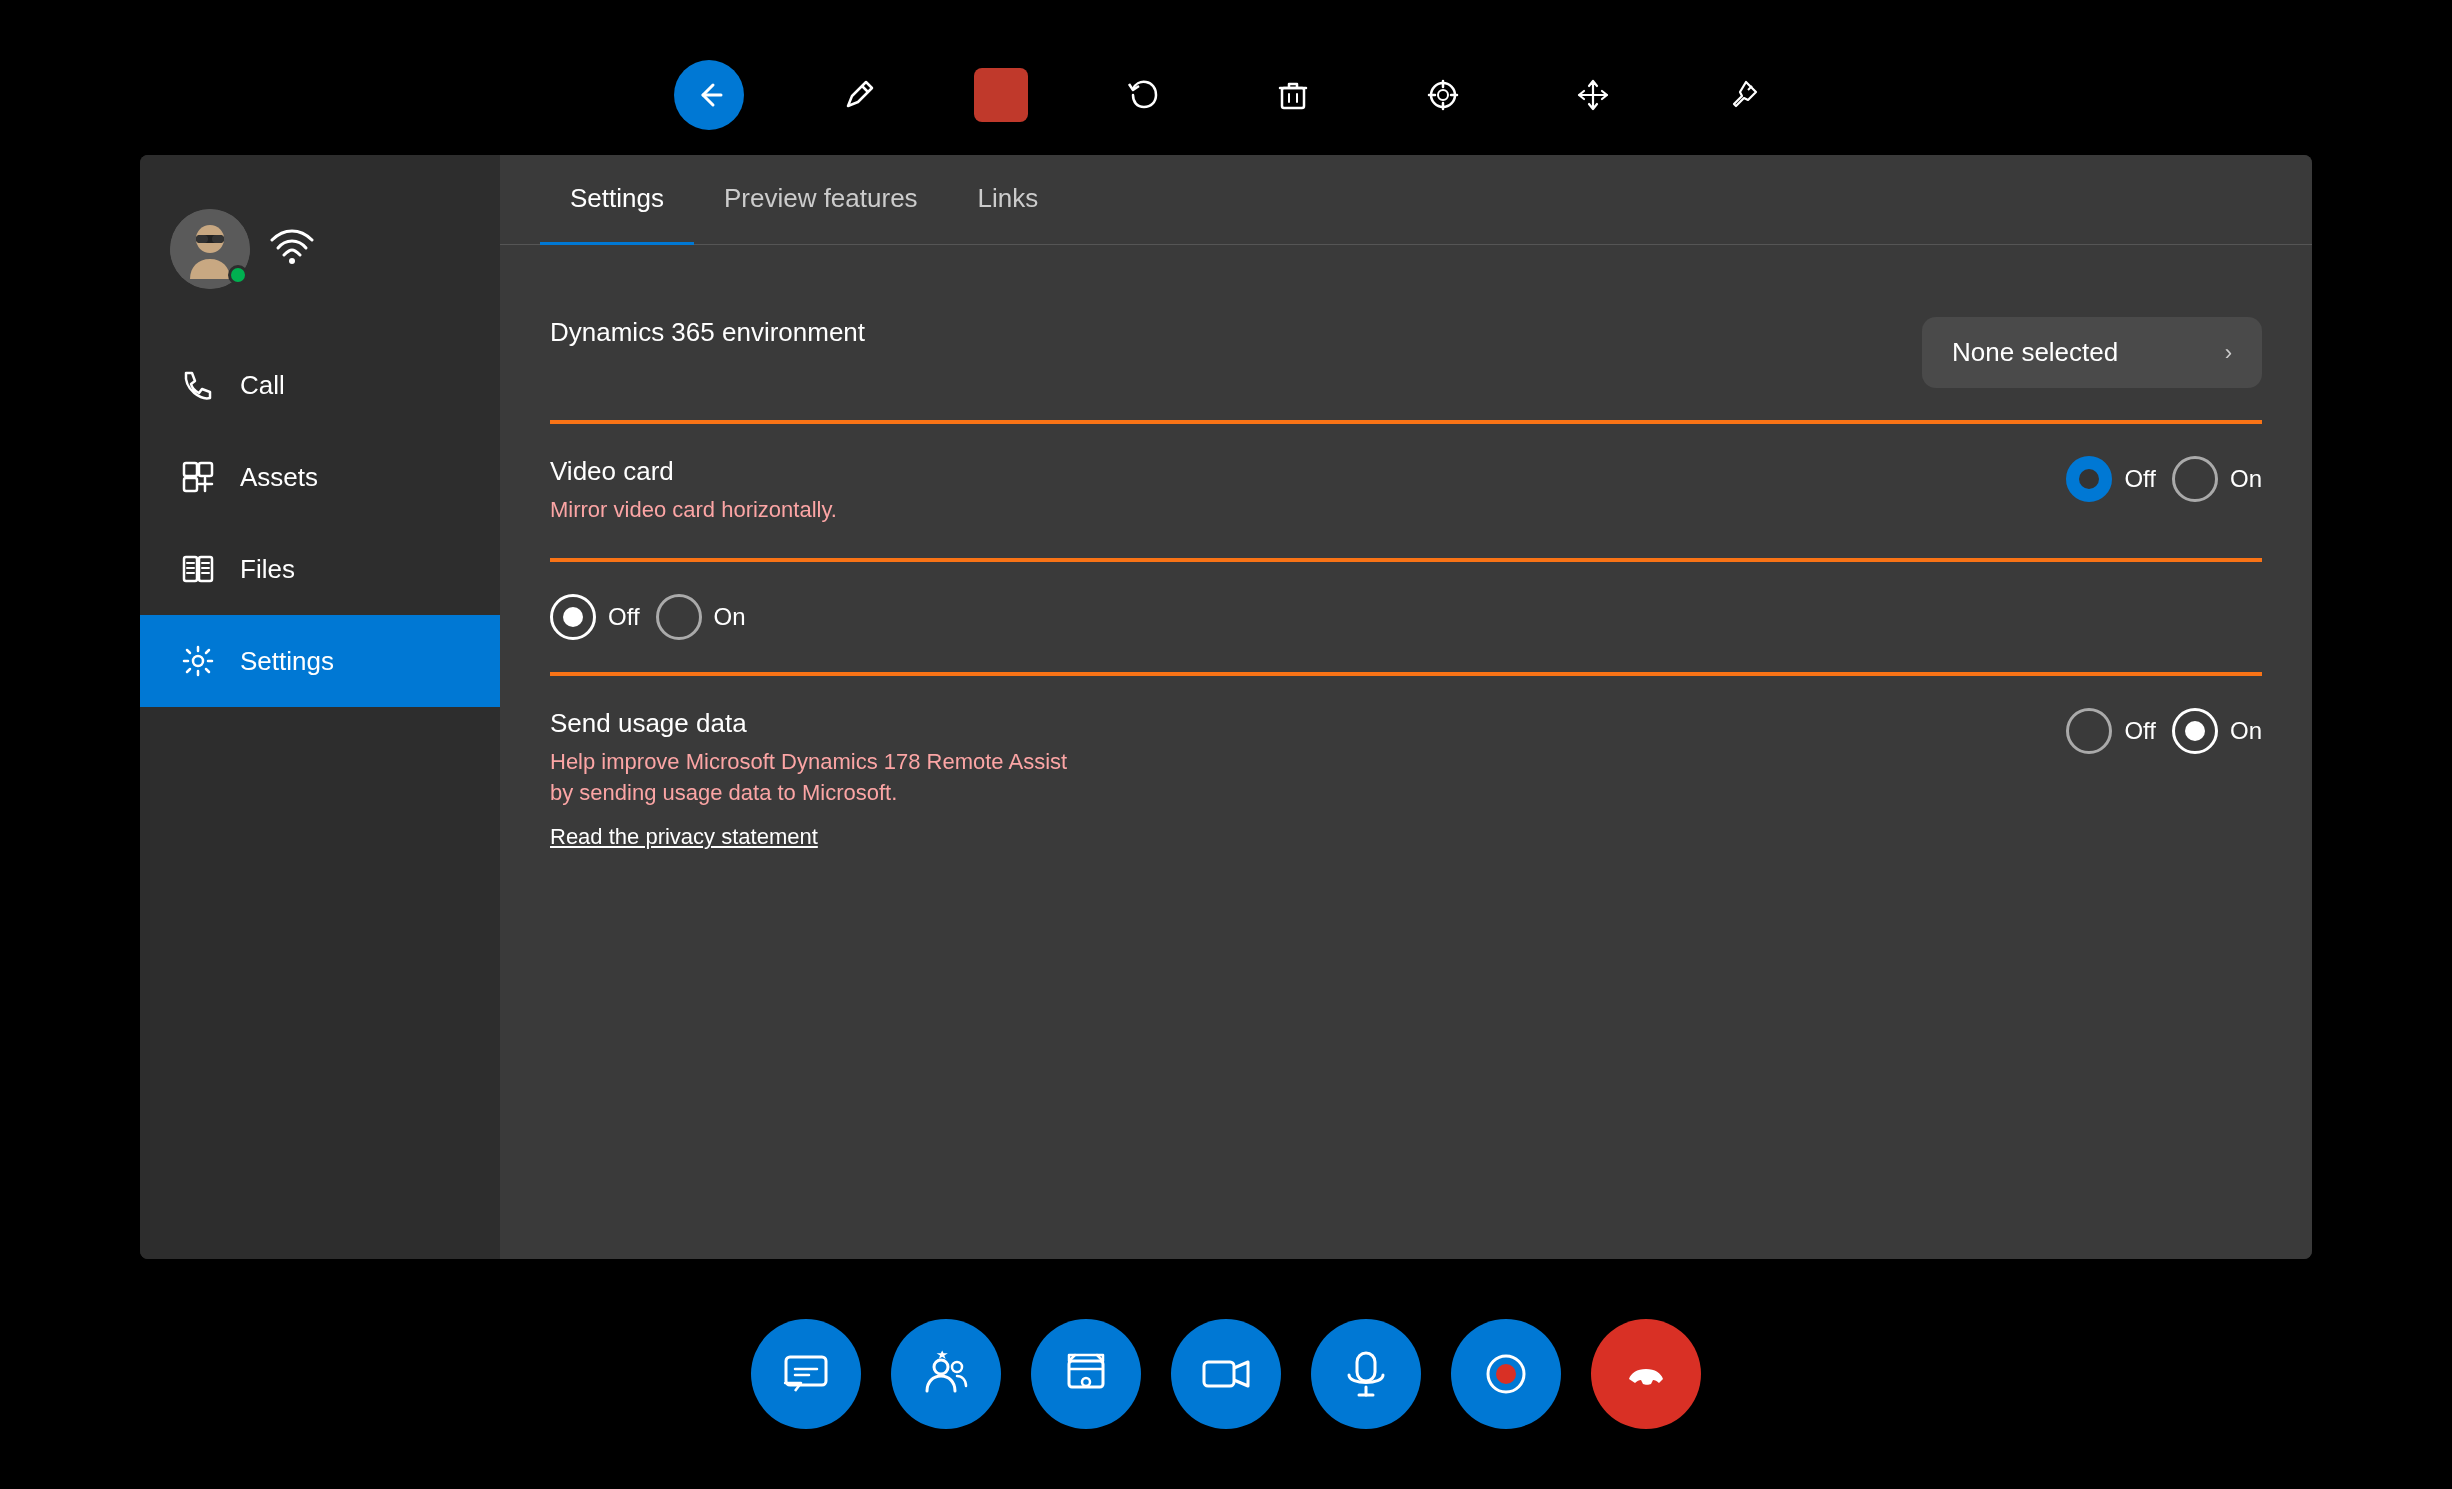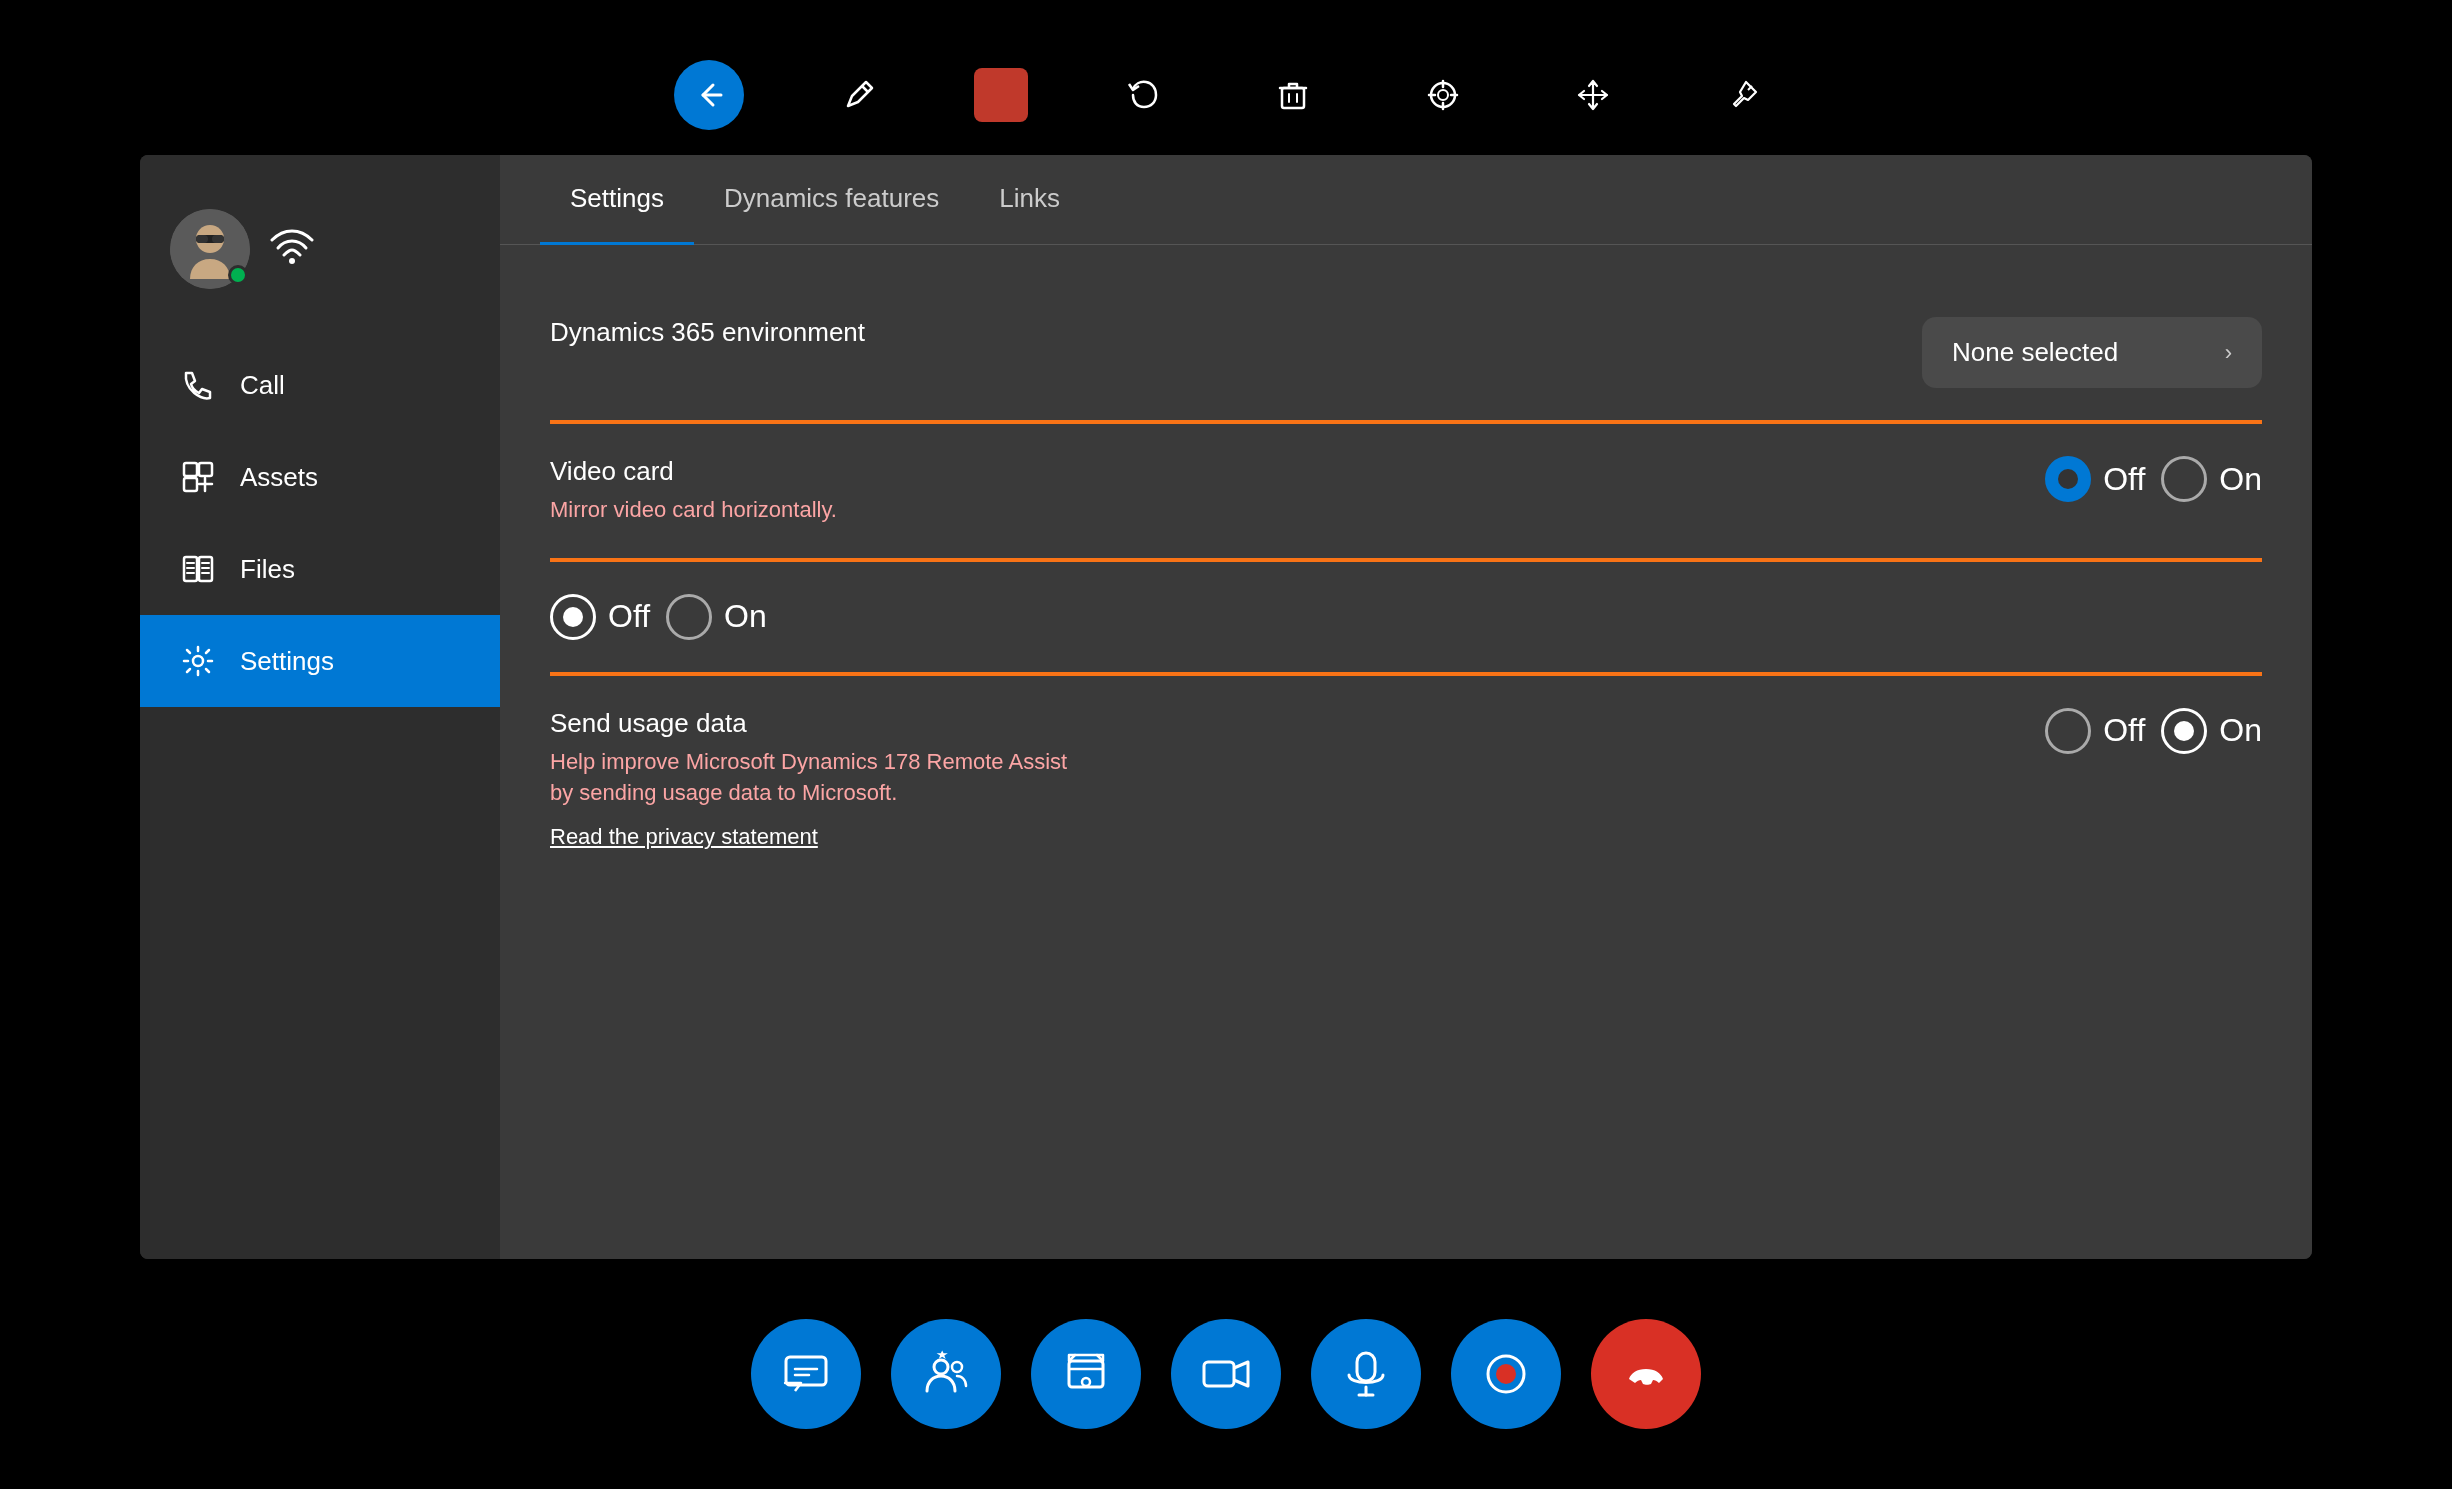--- a/index.html
+++ b/index.html
@@ -278,21 +278,21 @@
 
     .radio-inner-dark {
       width: 20px;
       height: 20px;
       border-radius: 50%;
       background: #333;
     }
 
     .radio-label {
       color: #fff;
-      font-size: 32px;
+      font-size: 24px;
     }
 
     
     .privacy-link {
       color: #fff;
       font-size: 22px;
       text-decoration: underline;
       cursor: pointer;
       margin-top: 16px;
       display: inline-block;
@@ -465,21 +465,21 @@
         </div>
         <span>Settings</span>
       </div>
     </div>
   </div>
 
   <div class="main-panel">
 
     <div class="tabs">
       <div class="tab active">Settings</div>
-      <div class="tab">Dynamics features</div>
+      <div class="tab">Preview features</div>
       <div class="tab">Links</div>
     </div>
 
     <div class="settings-content">
 
       <div class="setting-row">
         <div class="setting-label">
           <div class="setting-title">Dynamics 365 environment</div>
         </div>
         <div class="setting-control">

